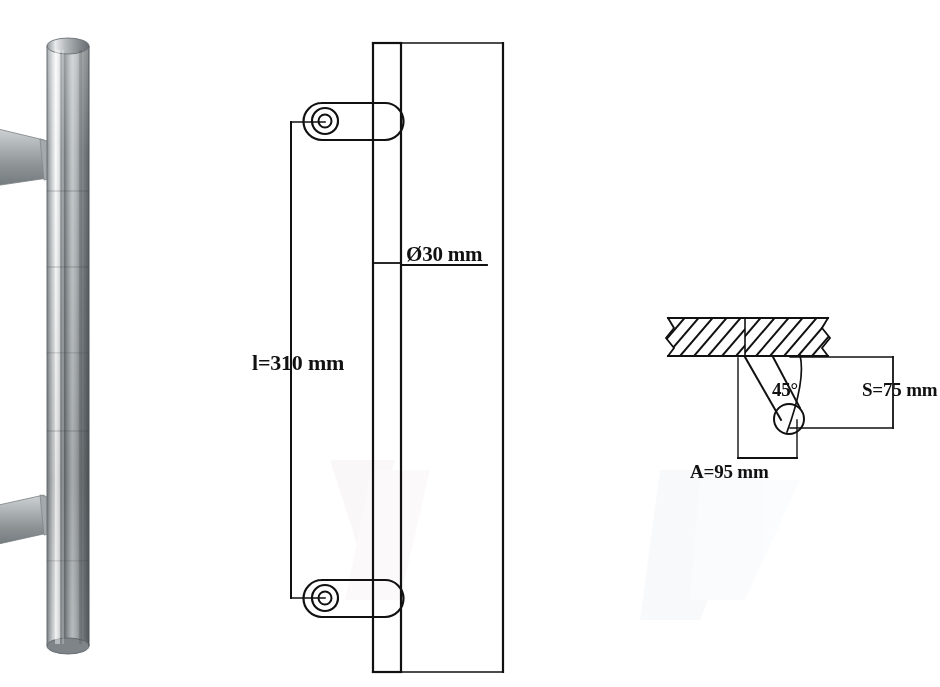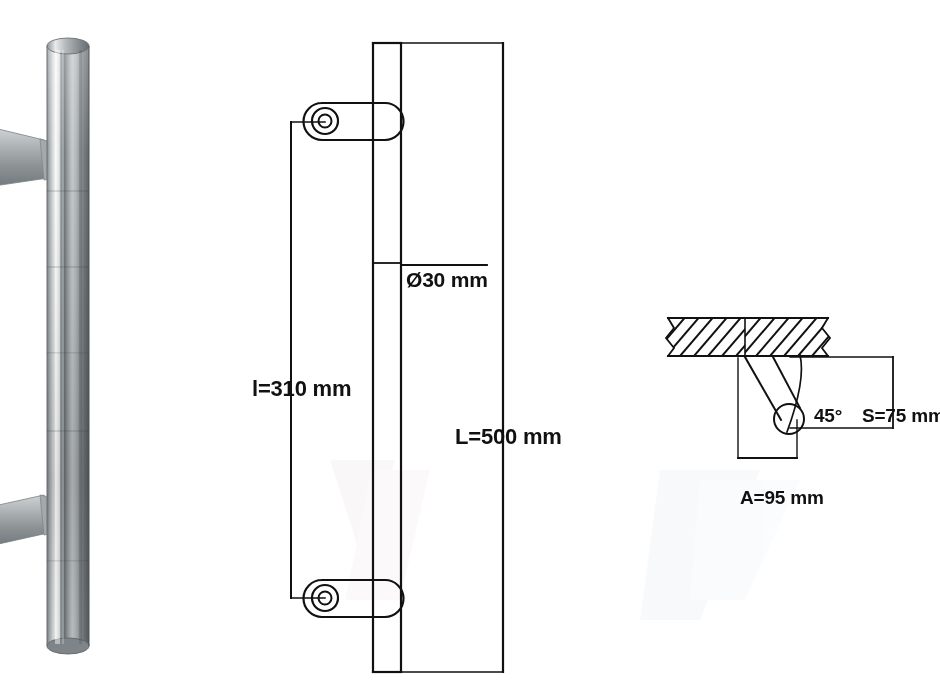--- a/index.html
+++ b/index.html
@@ -26,54 +26,53 @@
   }
   .photo-panel {
     position: absolute;
     left: 0;
     top: 0;
     width: 300px;
     height: 687px;
   }
   .label {
     position: absolute;
-    font-family: Liberation Sans, sans-serif;
+    font-family: Liberation Serif, serif;
     font-weight: bold;
     color: #111111;
     white-space: nowrap;
     letter-spacing: -0.2px;
-    margin-top: 26px;
   }
   .lbl-l350 {
     left: 252px;
     top: 350px;
     font-size: 22px;
   }
   .lbl-L500 {
     left: 455px;
     top: 398px;
     font-size: 22px;
   }
   .lbl-d30 {
     left: 406px;
     top: 242px;
     font-size: 21px;
   }
   .lbl-45 {
-    left: 814px;
+    left: 772px;
     top: 379px;
     font-size: 19px;
   }
   .lbl-S75 {
     left: 862px;
     top: 379px;
     font-size: 19px;
   }
   .lbl-A95 {
-    left: 740px;
+    left: 690px;
     top: 461px;
     font-size: 19px;
   }
 </style>
 </head>
 <body>
 
 <div id="page">
 
   <div class="photo-panel">
@@ -251,21 +250,20 @@
       <line x1="893" y1="357" x2="893" y2="428" stroke-width="1.8"></line>
 
       <line x1="738" y1="358" x2="738" y2="458" stroke-width="1.4"></line>
       <line x1="797" y1="420" x2="797" y2="458" stroke-width="1.4"></line>
       <line x1="738" y1="458" x2="797" y2="458" stroke-width="1.8"></line>
     </g>
   </svg>
 
   <div class="label lbl-l350">l=310 mm</div>
 
-  <div class="label lbl-L500">L=500 mm</div>
 
   <div class="label lbl-d30">Ø30 mm</div>
 
   <div class="label lbl-45">45°</div>
 
   <div class="label lbl-S75">S=75 mm</div>
 
   <div class="label lbl-A95">A=95 mm</div>
 
 </div>

